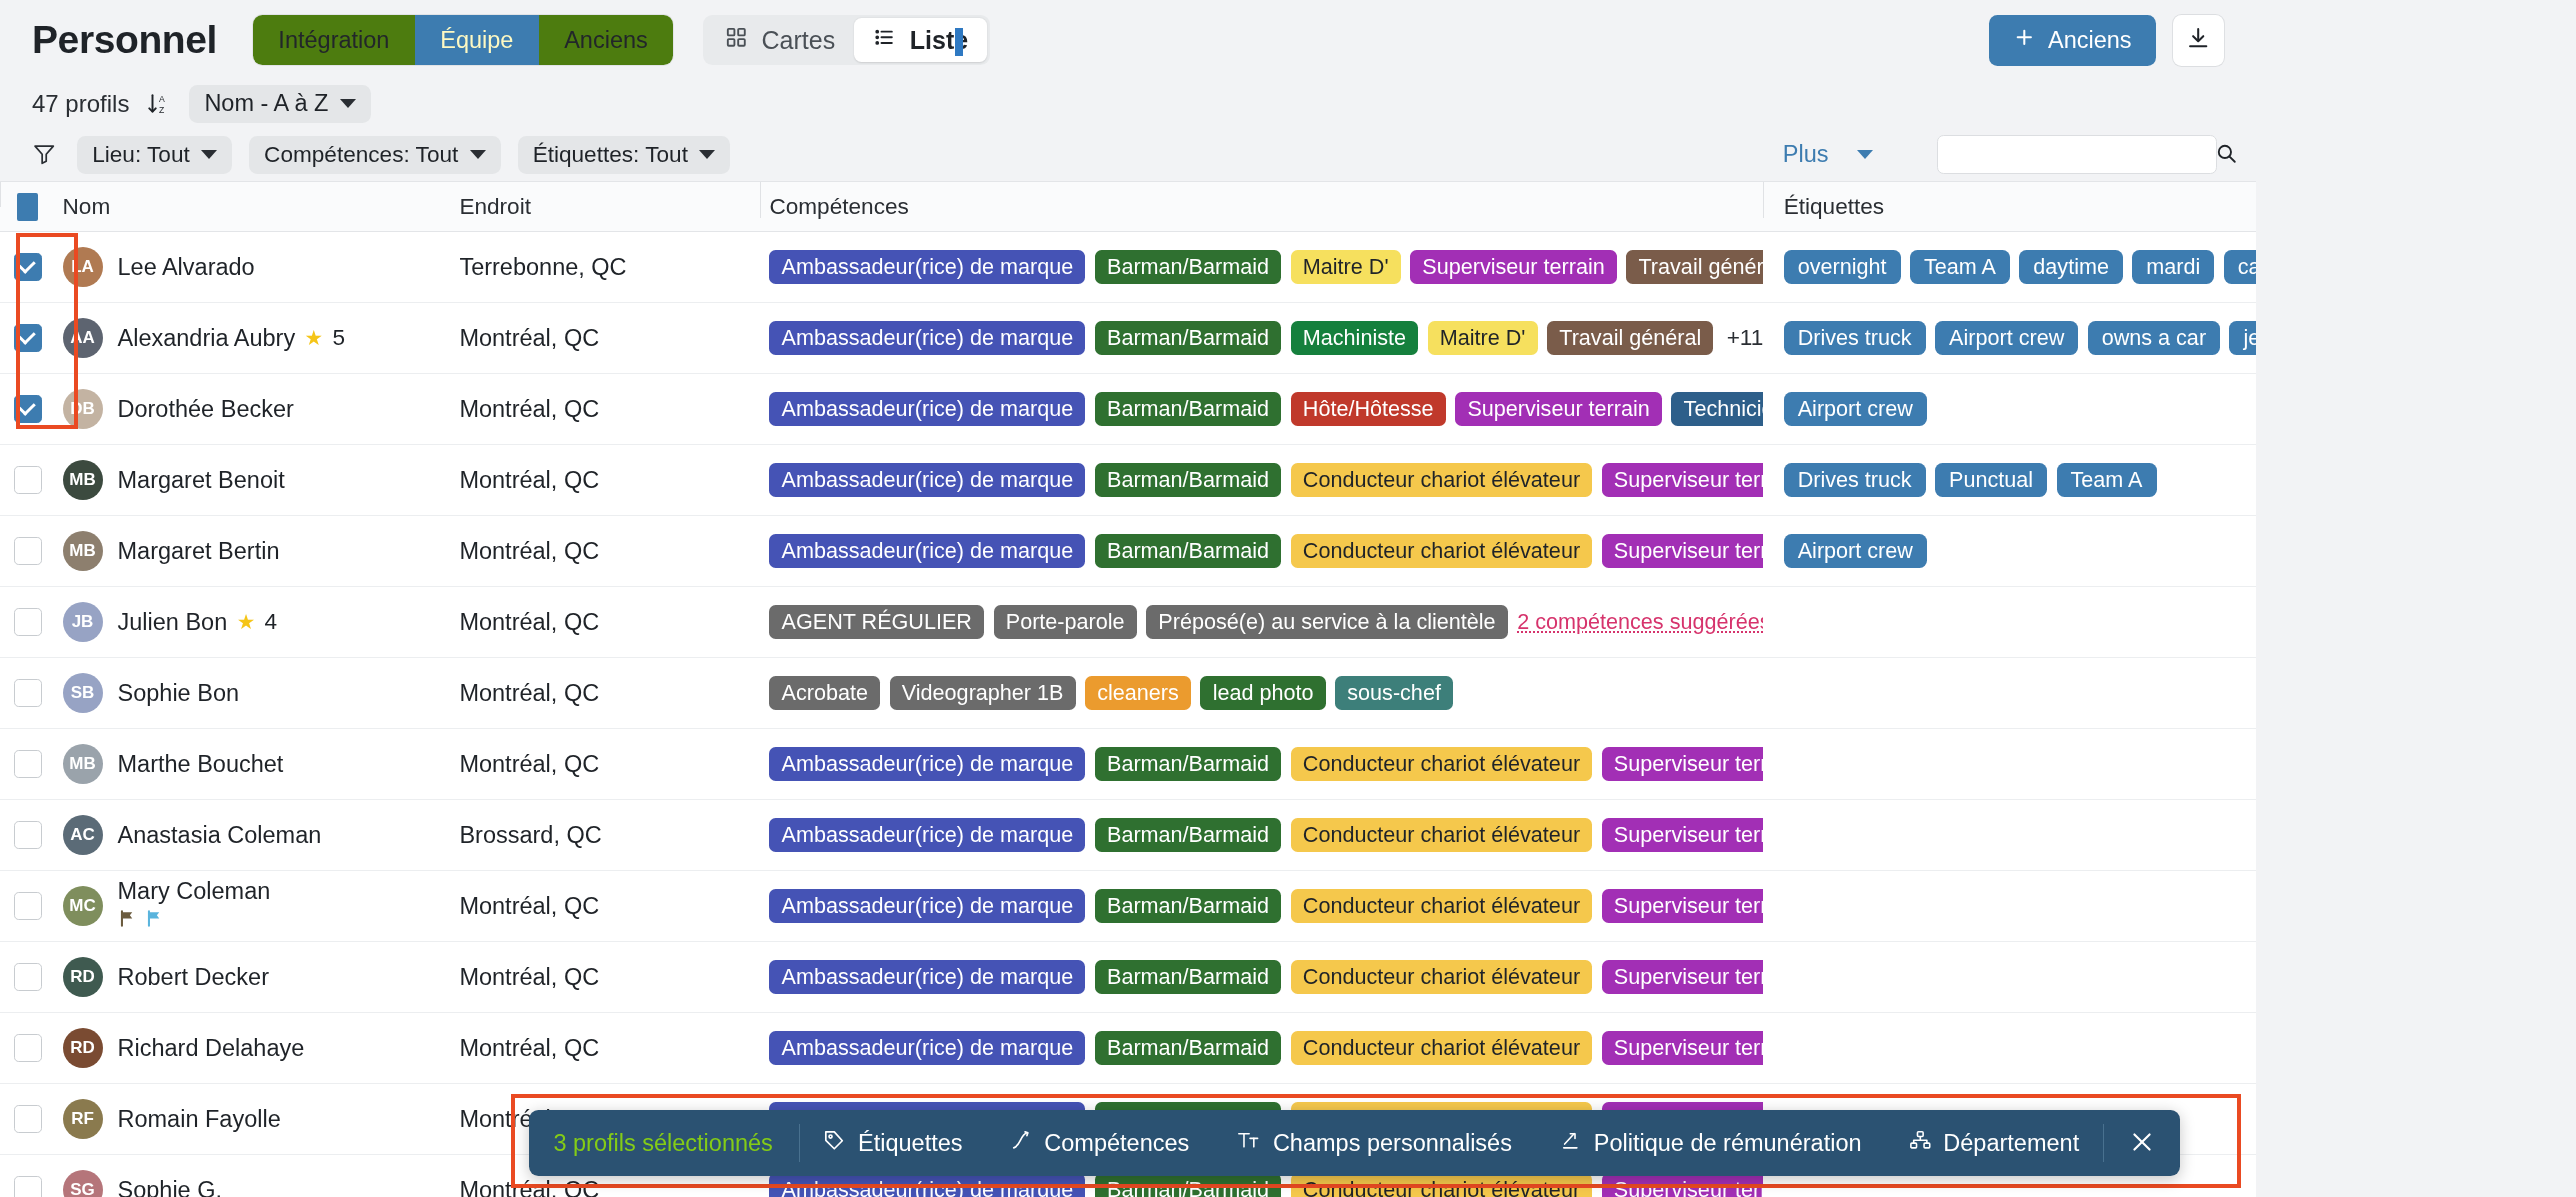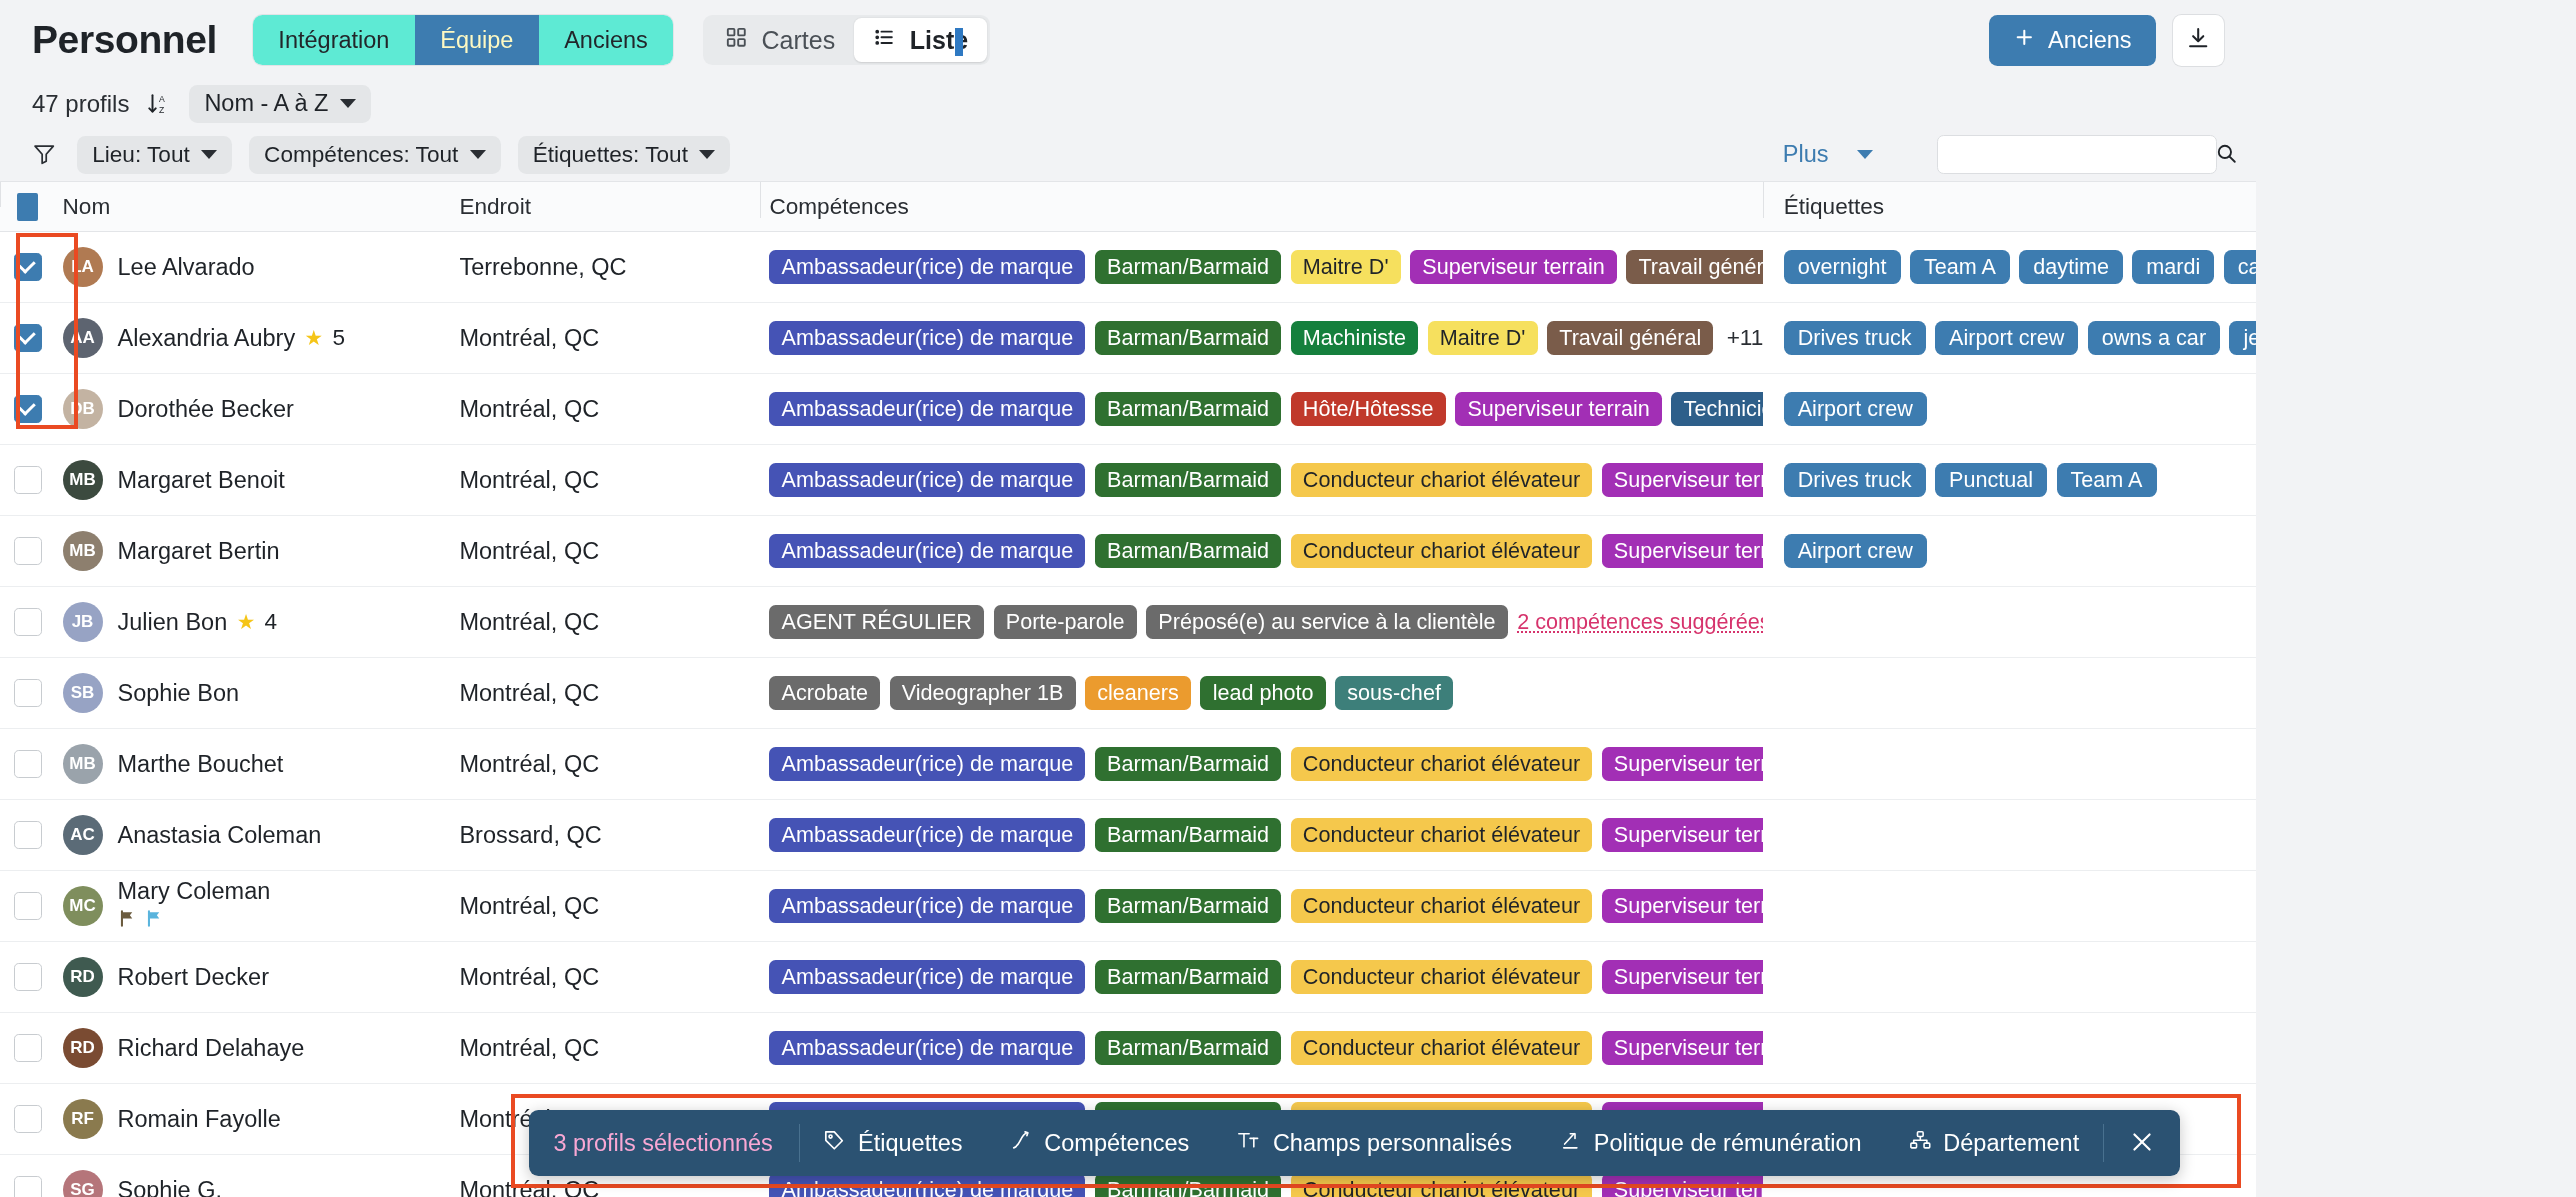--- a/index.html
+++ b/index.html
@@ -23,21 +23,21 @@
     letter-spacing: -0.4px; margin-right: 36px;
   }
   .seg {
     display: flex; background: #ffffff; border-radius: 9.4px;
     overflow: hidden; height: 50px; align-items: stretch;
     box-shadow: 0 0 0 0.9px #e1e3e6;
   }
   .seg-btn {
     display: flex; align-items: center; justify-content: center;
     padding: 0 25.4px; font-size: 23.5px; color: #22262a;
-    background: #5eead4; cursor: pointer; white-space: nowrap;
+    background: #4d7c0f; cursor: pointer; white-space: nowrap;
   }
   .seg-btn.active { background: #3d7cb0; color: #fef9c3; }
 
   .seg2 {
     display: flex; background: #e8eaec; border-radius: 9.4px;
     height: 50px; margin-left: 30px; padding: 2.8px;
     align-items: stretch;
   }
   .seg2-btn {
     display: flex; align-items: center; gap: 14px;
@@ -189,21 +189,21 @@
   #hl-toolbar { left: 511px; top: 1094px; width: 1730px; height: 94px; }
 
   
   .bulkbar {
     position: absolute; left: 529px; top: 1110px;
     height: 66px; background: #2b5272; border-radius: 9.4px;
     display: flex; align-items: center; z-index: 50;
     box-shadow: 0 3.8px 15px rgba(0,0,0,.22);
   }
   .bulk-count {
-    font-size: 23.5px; color: #f9a8d4; padding: 0 26px 0 24.4px; white-space: nowrap;
+    font-size: 23.5px; color: #84cc16; padding: 0 26px 0 24.4px; white-space: nowrap;
   }
   .bulk-sep { width: 0.9px; height: 38px; background: #49718f; }
   .bulk-item {
     display: flex; align-items: center; gap: 12.2px;
     padding: 0 23.5px; font-size: 23.5px; color: #ffffff;
     cursor: pointer; white-space: nowrap;
   }
   .bulk-close { padding: 0 25.4px; display: flex; align-items: center; cursor: pointer; }
 </style>
 </head>

